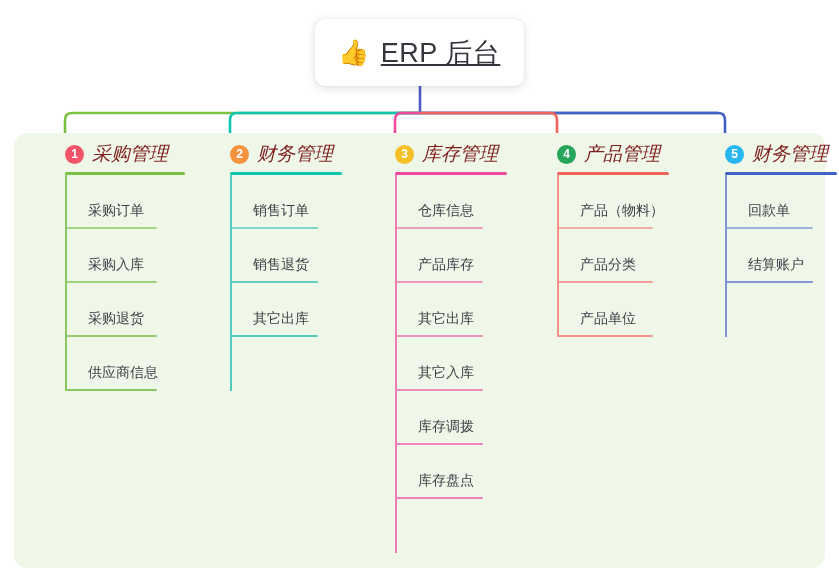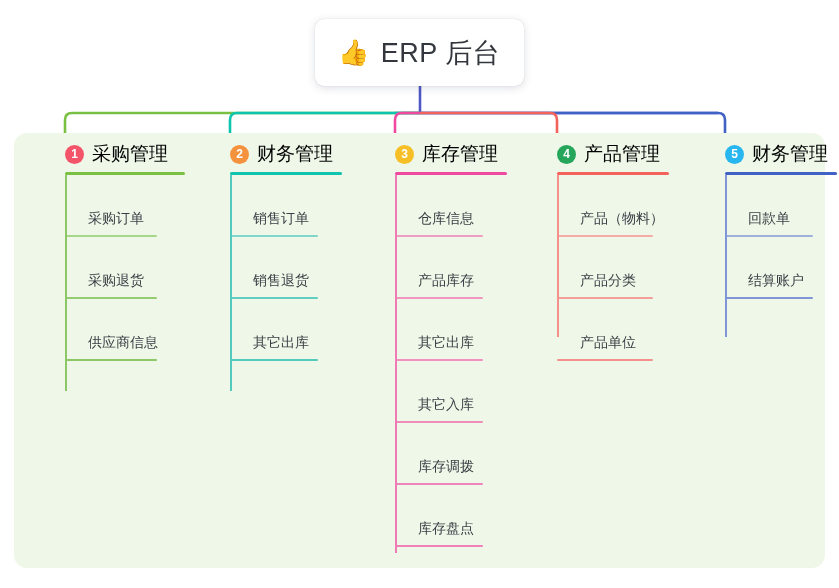--- a/index.html
+++ b/index.html
@@ -21,20 +21,21 @@
     border-radius:9px;
     box-shadow:0 2px 9px rgba(60,64,90,.17), 0 0 1px rgba(60,64,90,.25);
     display:flex;align-items:center;justify-content:center;
     box-sizing:border-box;
   }
   .root-inner{display:flex;align-items:center;gap:11px;}
   .root-emoji{font-size:25px;line-height:1;}
   .root-title{
     font-size:27px;color:#33373d;letter-spacing:.5px;
     white-space:nowrap;
+    text-decoration:underline;
   }
 
   
   #wires{position:absolute;left:0;top:0;width:839px;height:588px;pointer-events:none;}
 
   
   .panel{
     position:absolute;
     left:14px;top:133px;
     width:811px;height:435px;
@@ -50,31 +51,31 @@
     padding-left:25px;
     box-sizing:border-box;
   }
   .badge{
     width:19px;height:19px;border-radius:50%;
     color:#ffffff;font-size:12px;line-height:19px;
     text-align:center;font-weight:bold;
     flex:0 0 auto;
   }
   .head-label{
-    font-size:19px;color:#000000;white-space:nowrap;
+    font-size:19px;color:#7f1d1d;white-space:nowrap;font-style:italic;
   }
   .head-rule{
     margin-top:5px;margin-left:25px;
     height:3px;border-radius:2px;
   }
 
   .leaf-wrap{position:relative;margin-top:0;}
   .leaf{
     position:relative;
-    height:62px;
+    height:54px;
     box-sizing:border-box;
   }
   .leaf-label{
     position:absolute;
     left:48px;bottom:9px;
     font-size:14px;color:#3b3f45;white-space:nowrap;
   }
   .leaf-rule{
     position:absolute;
     left:25px;bottom:0;
@@ -122,20 +123,24 @@
           <span class="head-label">采购管理</span>
         </div>
         <div class="head-rule" style="width: 120px; background: rgb(122, 193, 67);"></div>
         <div class="leaf-wrap">
           <div class="spine" style="height: 216px; background: rgb(140, 199, 101);"></div>
           <div class="leaf">
             <span class="leaf-label">采购订单</span>
             <div class="leaf-rule" style="width: 92px; background: rgb(140, 199, 101); opacity: 0.72;"></div>
           </div>
           <div class="leaf">
+            <span class="leaf-label">采购入库</span>
+            <div class="leaf-rule" style="width: 92px; background: rgb(140, 199, 101); opacity: 0.81;"></div>
+          </div>
+          <div class="leaf">
             <span class="leaf-label">采购退货</span>
             <div class="leaf-rule" style="width: 92px; background: rgb(140, 199, 101); opacity: 0.91;"></div>
           </div>
           <div class="leaf">
             <span class="leaf-label">供应商信息</span>
             <div class="leaf-rule" style="width: 92px; background: rgb(140, 199, 101); opacity: 1;"></div>
           </div>
         </div>
       </div>
       <div class="col" style="left: 205px;">

